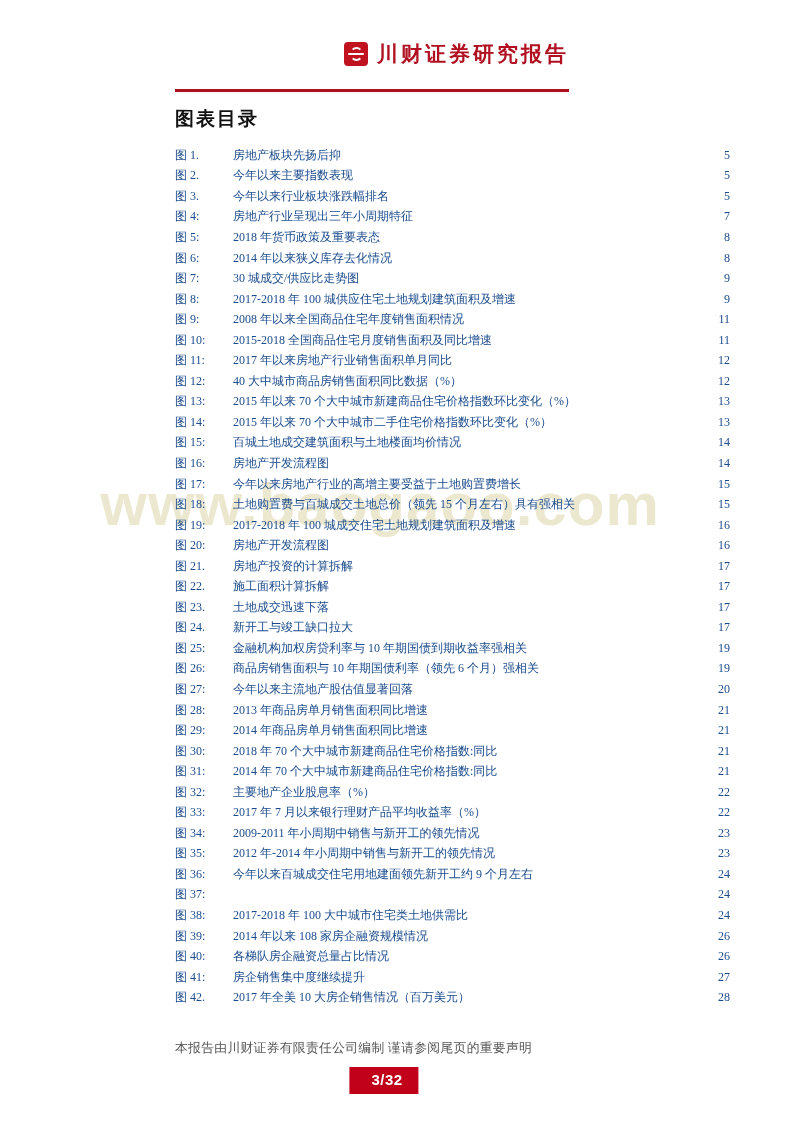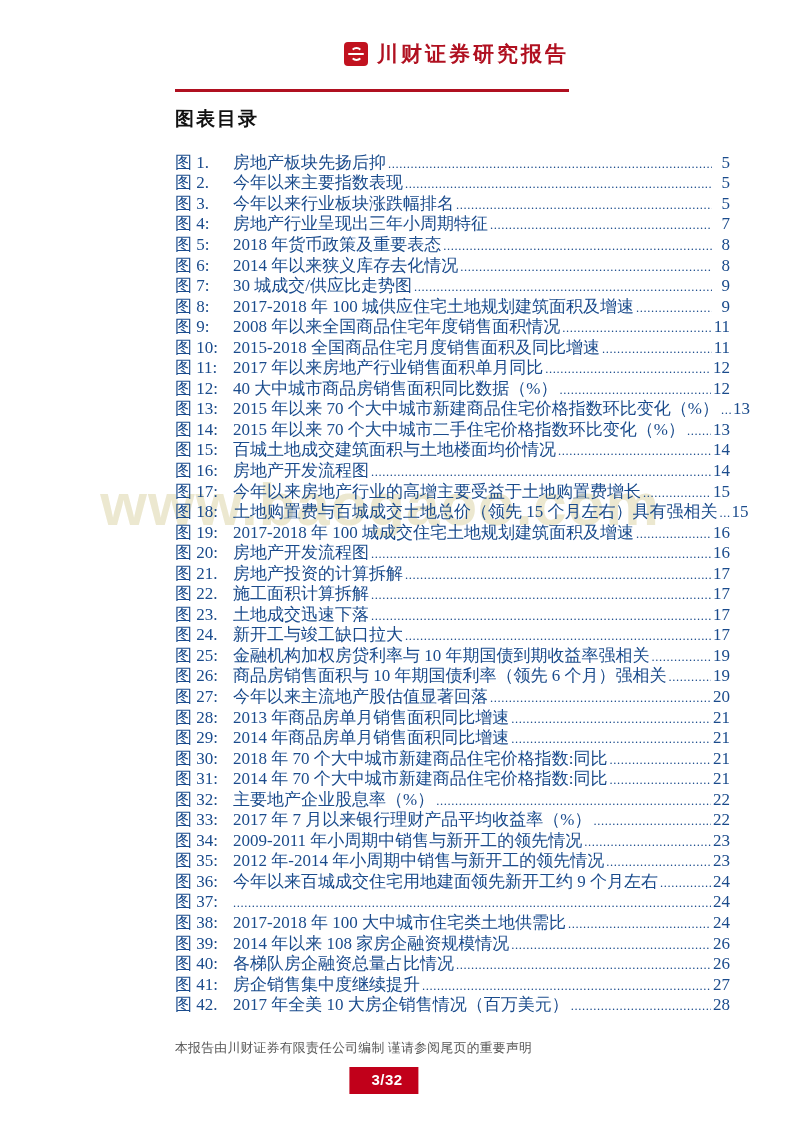--- a/index.html
+++ b/index.html
@@ -116,34 +116,34 @@
     top: 108px;
     width: 555px;
     z-index: 1;
   }
   .toc-title {
     font-family: Liberation Sans, sans-serif;
     font-size: 19px;
     font-weight: 700;
     color: #111111;
     letter-spacing: 2px;
-    margin: 0 0 22px 0;
+    margin: 0 0 14px 0;
     line-height: 1.2;
   }
 
   
   .toc-list {
     list-style: none;
     margin: 0;
     padding: 0;
   }
   .toc-row {
     display: flex;
     align-items: flex-start;
-    font-size: 17px;
+    font-size: 12px;
     line-height: 20.55px;
     color: #1a4b8c;
     white-space: nowrap;
   }
   .toc-num {
     flex: none;
     width: 58px;
     color: #1a4b8c;
     font-family: "Liberation Serif", "DejaVu Serif", serif;
   }

